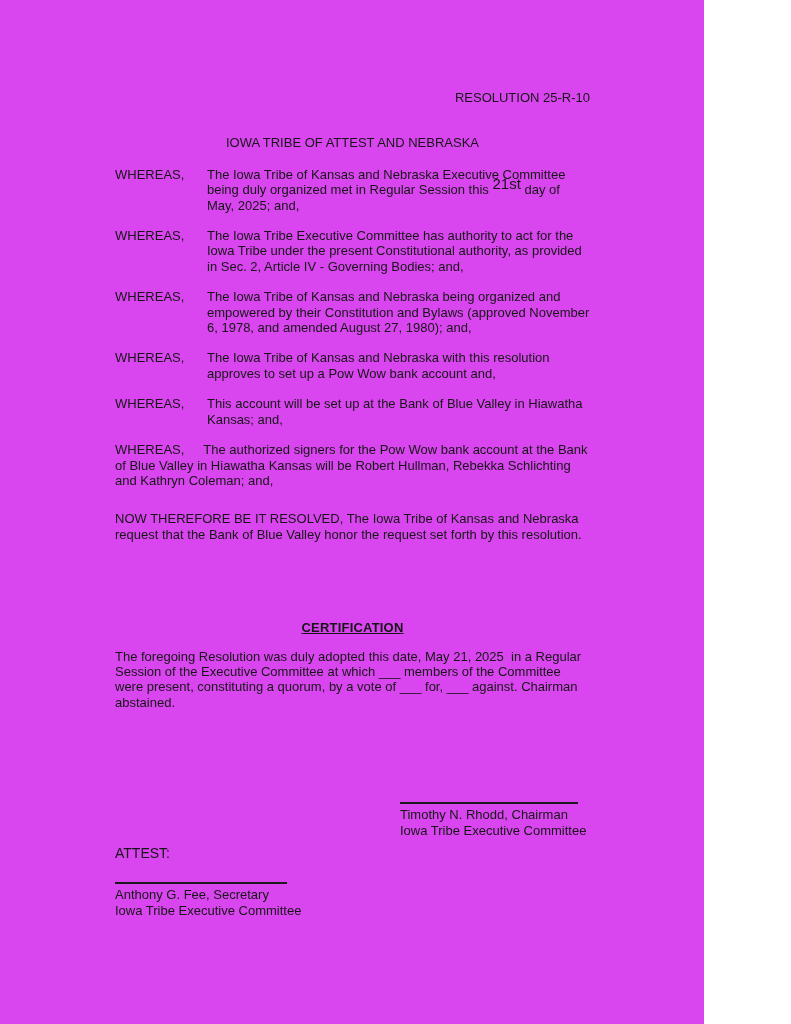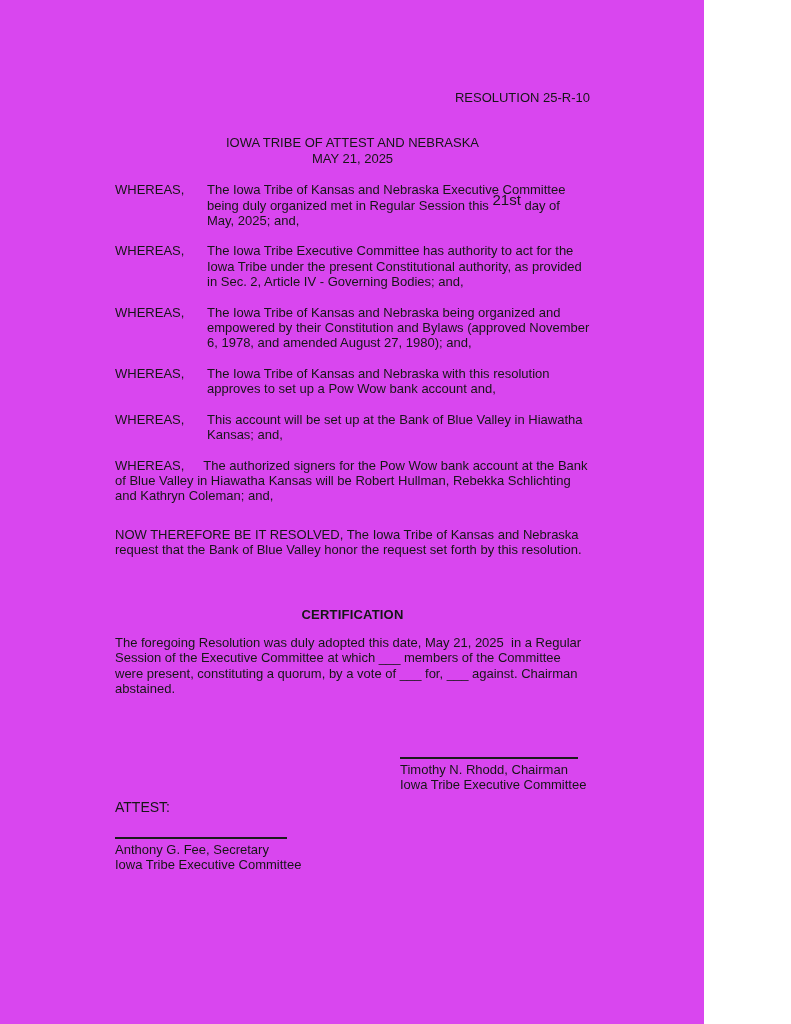--- a/index.html
+++ b/index.html
@@ -55,31 +55,32 @@
   .sup {
     vertical-align: super;
     font-size: 15px;
     line-height: 0;
   }
   .resolved {
     margin: 23px 0 0 0;
     white-space: pre-wrap;
   }
   .cert-title {
-    margin-top: 49px;
+    margin-top: 78px;
     text-align: center;
     font-weight: bold;
+    text-decoration: underline;
     letter-spacing: 0.2px;
   }
   .cert-body {
     margin: 13px 0 0 0;
     white-space: pre-wrap;
   }
   .sig-right {
-    margin-top: 60px;
+    margin-top: 92px;
     margin-left: auto;
     width: 190px;
   }
   .sig-line {
     border-top: 2px solid #1b1b1b;
     width: 178px;
     height: 0;
     margin-bottom: 3px;
   }
   .sig-text { white-space: pre-wrap; }
@@ -96,21 +97,20 @@
 </head>
 <body>
 
 <div class="page">
   <div class="content">
 
     <div class="res-number">RESOLUTION 25-R-10</div>
 
     <div class="doc-header">
       <div>IOWA TRIBE OF ATTEST AND NEBRASKA</div>
-      <div>MAY 21, 2025</div>
     </div>
 
     <div class="wrow first">
       <div class="wlabel">WHEREAS,</div>
       <div class="wbody"><span>The Iowa Tribe of Kansas and Nebraska Executive Committee being duly organized met in Regular Session this </span><span class="sup">21st</span><span> day of May, 2025; and,</span></div>
     </div>
 
     <div class="wrow">
       <div class="wlabel">WHEREAS,</div>
       <div class="wbody">The Iowa Tribe Executive Committee has authority to act for the Iowa Tribe under the present Constitutional authority, as provided in Sec. 2, Article IV - Governing Bodies; and,</div>

